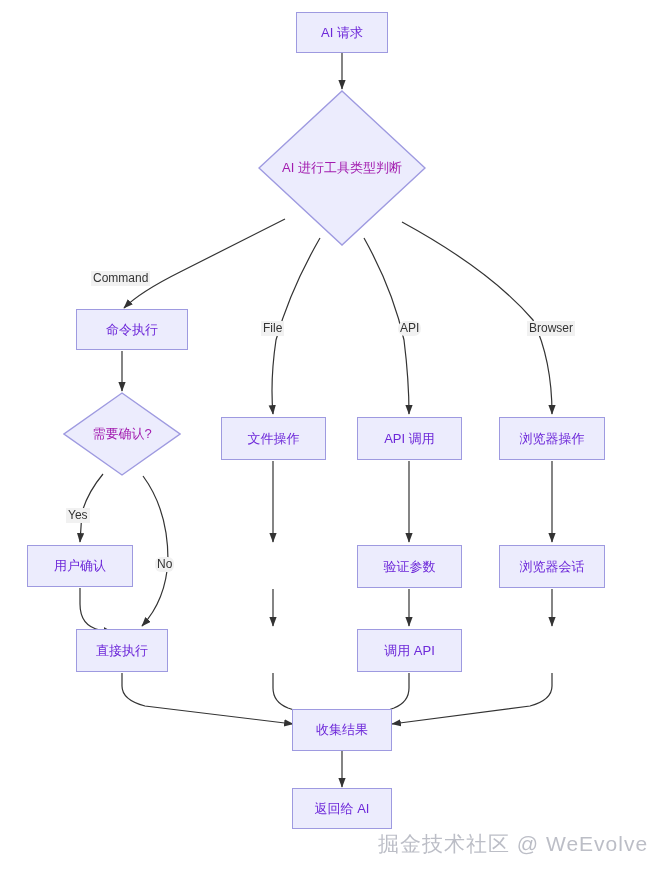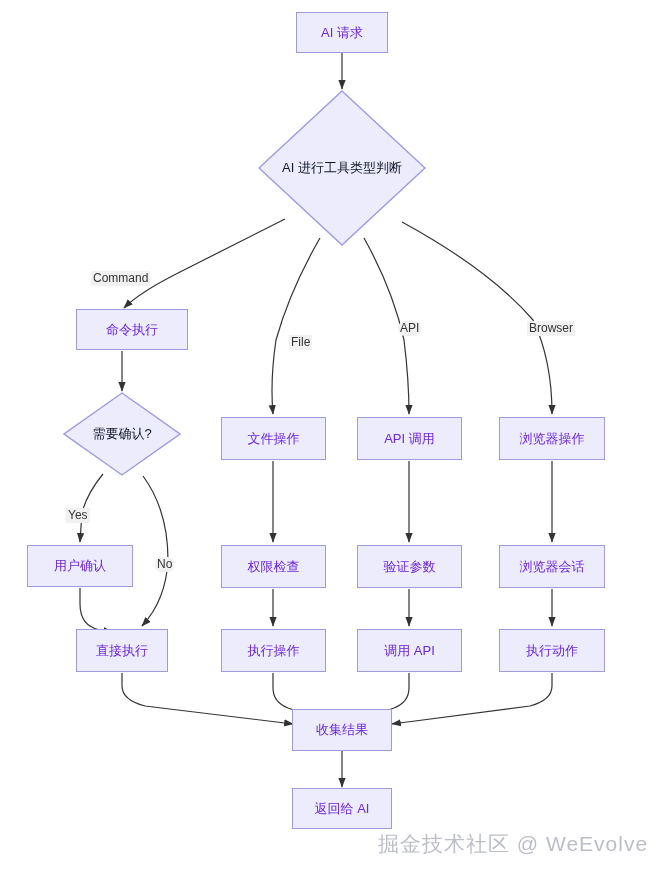--- a/index.html
+++ b/index.html
@@ -51,21 +51,21 @@
   }
   .diamond-label {
     position: absolute;
     left: 0;
     top: 0;
     width: 100%;
     height: 100%;
     display: flex;
     align-items: center;
     justify-content: center;
-    color: #0f172a;
+    color: #a21caf;
     font-size: 13px;
     white-space: nowrap;
   }
   .edge-label {
     position: absolute;
     background: #f1f1f1;
     color: #333333;
     font-size: 12px;
     padding: 0px 2px;
     white-space: nowrap;
@@ -142,21 +142,21 @@
   </div>
 
   <div class="diamond-wrap" style="left:258px; top:90px; width:168px; height:156px;">
     <svg class="diamond-shape" viewBox="0 0 168 156" xmlns="http://www.w3.org/2000/svg">
       <polygon points="84,1 167,78 84,155 1,78" fill="#ececfd" stroke="#9e9ae0" stroke-width="1.4"></polygon>
     </svg>
     <div class="diamond-label">AI 进行工具类型判断</div>
   </div>
 
   <div class="edge-label" style="left:91px; top:271px;">Command</div>
-  <div class="edge-label" style="left:261px; top:335px;margin-left:28px;">File</div>
+  <div class="edge-label" style="left:261px; top:321px;">File</div>
   <div class="edge-label" style="left:398px; top:321px;border-radius:7px;">API</div>
   <div class="edge-label" style="left:527px; top:321px;">Browser</div>
   <div class="edge-label" style="left:66px; top:508px;">Yes</div>
   <div class="edge-label" style="left:155px; top:557px;border-radius:6px;">No</div>
 
   <div class="node" style="left:76px; top:309px; width:112px; height:41px;">
     <span>命令执行</span>
   </div>
 
   <div class="diamond-wrap" style="left:63px; top:392px; width:118px; height:84px;">
@@ -170,46 +170,37 @@
     <span>直接执行</span>
   </div>
 
   <div class="node" style="left:27px; top:545px; width:106px; height:42px;">
     <span>用户确认</span>
   </div>
 
   <div class="node" style="left:221px; top:417px; width:105px; height:43px;">
     <span>文件操作</span>
   </div>
-  <div class="node" style="left:221px; top:545px; width:105px; height:43px;">
-    <span>权限检查</span>
-  </div>
-  <div class="node" style="left:221px; top:629px; width:105px; height:43px;">
-    <span>执行操作</span>
-  </div>
 
   <div class="node" style="left:357px; top:417px; width:105px; height:43px;">
     <span>API 调用</span>
   </div>
   <div class="node" style="left:357px; top:545px; width:105px; height:43px;">
     <span>验证参数</span>
   </div>
   <div class="node" style="left:357px; top:629px; width:105px; height:43px;">
     <span>调用 API</span>
   </div>
 
   <div class="node" style="left:499px; top:417px; width:106px; height:43px;">
     <span>浏览器操作</span>
   </div>
   <div class="node" style="left:499px; top:545px; width:106px; height:43px;">
     <span>浏览器会话</span>
   </div>
-  <div class="node" style="left:499px; top:629px; width:106px; height:43px;">
-    <span>执行动作</span>
-  </div>
 
   <div class="node" style="left:292px; top:788px; width:100px; height:41px;">
     <span>返回给 AI</span>
   </div>
   <div class="node" style="left:292px; top:709px; width:100px; height:42px;">
     <span>收集结果</span>
   </div>
 
   <div class="watermark" style="left:378px; top:830px;">掘金技术社区 @ WeEvolve</div>
 

